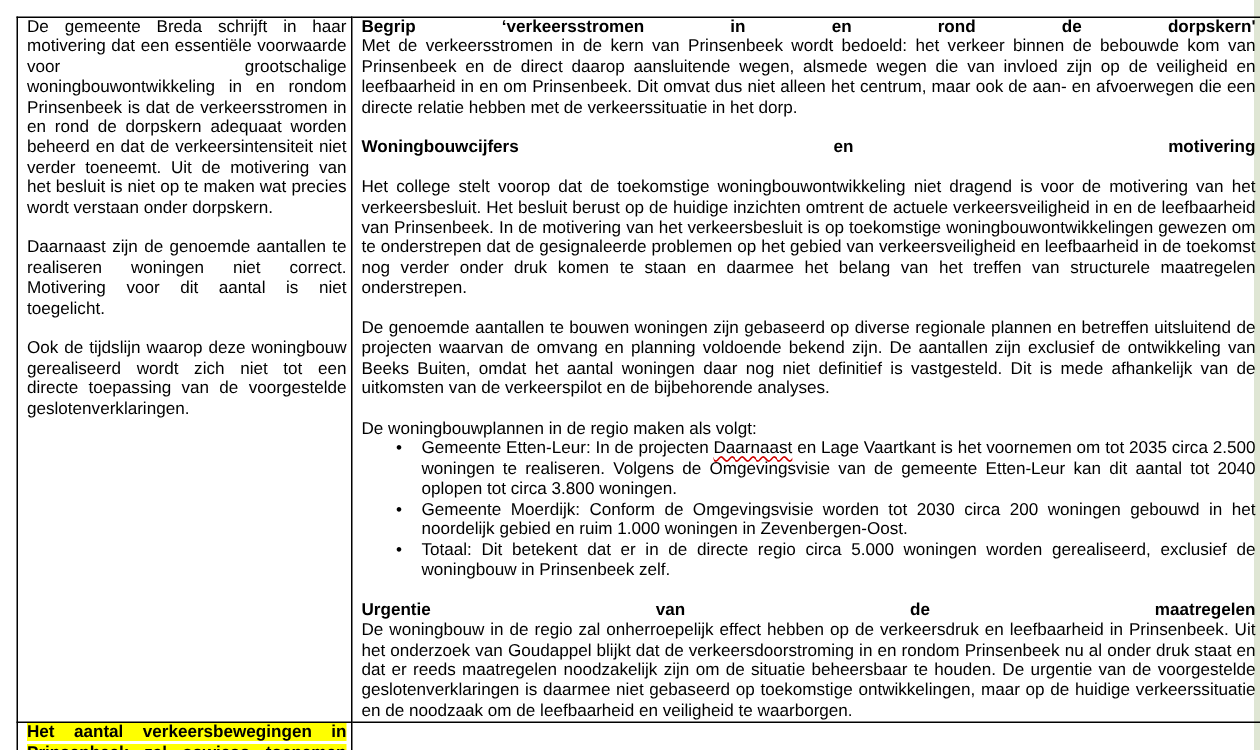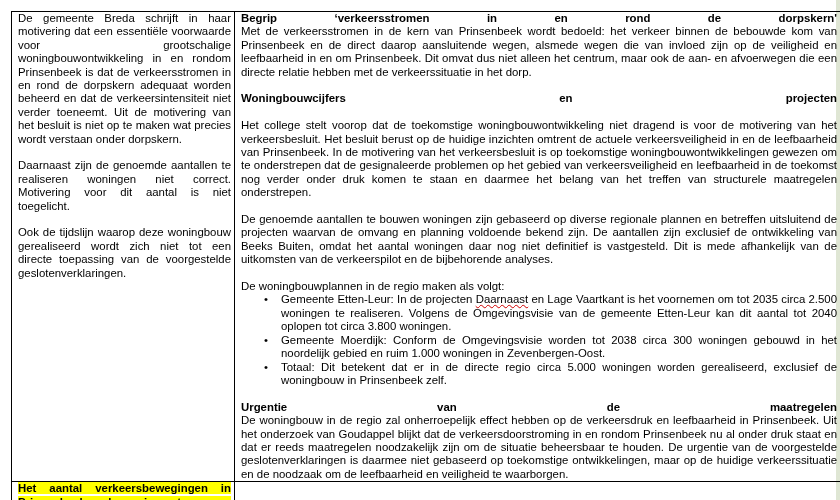--- a/index.html
+++ b/index.html
@@ -47,35 +47,35 @@
       <p class="just">De gemeente Breda schrijft in haar motivering dat een essentiële voorwaarde voor grootschalige woningbouwontwikkeling in en rondom Prinsenbeek is dat de verkeersstromen in en rond de dorpskern adequaat worden beheerd en dat de verkeersintensiteit niet verder toeneemt. Uit de motivering van het besluit is niet op te maken wat precies wordt verstaan onder dorpskern.</p>
       <div class="gap"></div>
       <p class="just">Daarnaast zijn de genoemde aantallen te realiseren woningen niet correct. Motivering voor dit aantal is niet toegelicht.</p>
       <div class="gap"></div>
       <p class="just">Ook de tijdslijn waarop deze woningbouw gerealiseerd wordt zich niet tot een directe toepassing van de voorgestelde geslotenverklaringen.</p>
     </td>
     <td class="right">
       <p class="bold just-all">Begrip ‘verkeersstromen in en rond de dorpskern'</p>
       <p class="just">Met de verkeersstromen in de kern van Prinsenbeek wordt bedoeld: het verkeer binnen de bebouwde kom van Prinsenbeek en de direct daarop aansluitende wegen, alsmede wegen die van invloed zijn op de veiligheid en leefbaarheid in en om Prinsenbeek. Dit omvat dus niet alleen het centrum, maar ook de aan- en afvoerwegen die een directe relatie hebben met de verkeerssituatie in het dorp.</p>
       <div class="gap"></div>
-      <p class="bold just-all">Woningbouwcijfers en projecten</p>
+      <p class="bold just-all">Woningbouwcijfers en motivering</p>
       <div class="gap"></div>
       <p class="just">Het college stelt voorop dat de toekomstige woningbouwontwikkeling niet dragend is voor de motivering van het verkeersbesluit. Het besluit berust op de huidige inzichten omtrent de actuele verkeersveiligheid in en de leefbaarheid van Prinsenbeek. In de motivering van het verkeersbesluit is op toekomstige woningbouwontwikkelingen gewezen om te onderstrepen dat de gesignaleerde problemen op het gebied van verkeersveiligheid en leefbaarheid in de toekomst nog verder onder druk komen te staan en daarmee het belang van het treffen van structurele maatregelen onderstrepen.</p>
       <div class="gap"></div>
       <p class="just">De genoemde aantallen te bouwen woningen zijn gebaseerd op diverse regionale plannen en betreffen uitsluitend de projecten waarvan de omvang en planning voldoende bekend zijn. De aantallen zijn exclusief de ontwikkeling van Beeks Buiten, omdat het aantal woningen daar nog niet definitief is vastgesteld. Dit is mede afhankelijk van de uitkomsten van de verkeerspilot en de bijbehorende analyses.</p>
       <div class="gap"></div>
       <p>De woningbouwplannen in de regio maken als volgt:</p>
       <ul class="bullets">
         <li>
           <span class="bul">•</span>
           <span>Gemeente Etten-Leur: In de projecten </span><span class="squiggle">Daarnaast</span><span> en Lage Vaartkant is het voornemen om tot 2035 circa 2.500 woningen te realiseren. Volgens de Omgevingsvisie van de gemeente Etten-Leur kan dit aantal tot 2040 oplopen tot circa 3.800 woningen.</span>
         </li>
         <li>
           <span class="bul">•</span>
-          <span>Gemeente Moerdijk: Conform de Omgevingsvisie worden tot 2038 circa 300 woningen gebouwd in het noordelijk gebied en ruim 1.000 woningen in Zevenbergen-Oost.</span>
+          <span>Gemeente Moerdijk: Conform de Omgevingsvisie worden tot 2030 circa 200 woningen gebouwd in het noordelijk gebied en ruim 1.000 woningen in Zevenbergen-Oost.</span>
         </li>
         <li>
           <span class="bul">•</span>
           <span>Totaal: Dit betekent dat er in de directe regio circa 5.000 woningen worden gerealiseerd, exclusief de woningbouw in Prinsenbeek zelf.</span>
         </li>
       </ul>
       <div class="gap"></div>
       <p class="bold just-all">Urgentie van de maatregelen</p>
       <p class="just">De woningbouw in de regio zal onherroepelijk effect hebben op de verkeersdruk en leefbaarheid in Prinsenbeek. Uit het onderzoek van Goudappel blijkt dat de verkeersdoorstroming in en rondom Prinsenbeek nu al onder druk staat en dat er reeds maatregelen noodzakelijk zijn om de situatie beheersbaar te houden. De urgentie van de voorgestelde geslotenverklaringen is daarmee niet gebaseerd op toekomstige ontwikkelingen, maar op de huidige verkeerssituatie en de noodzaak om de leefbaarheid en veiligheid te waarborgen.</p>
     </td>

